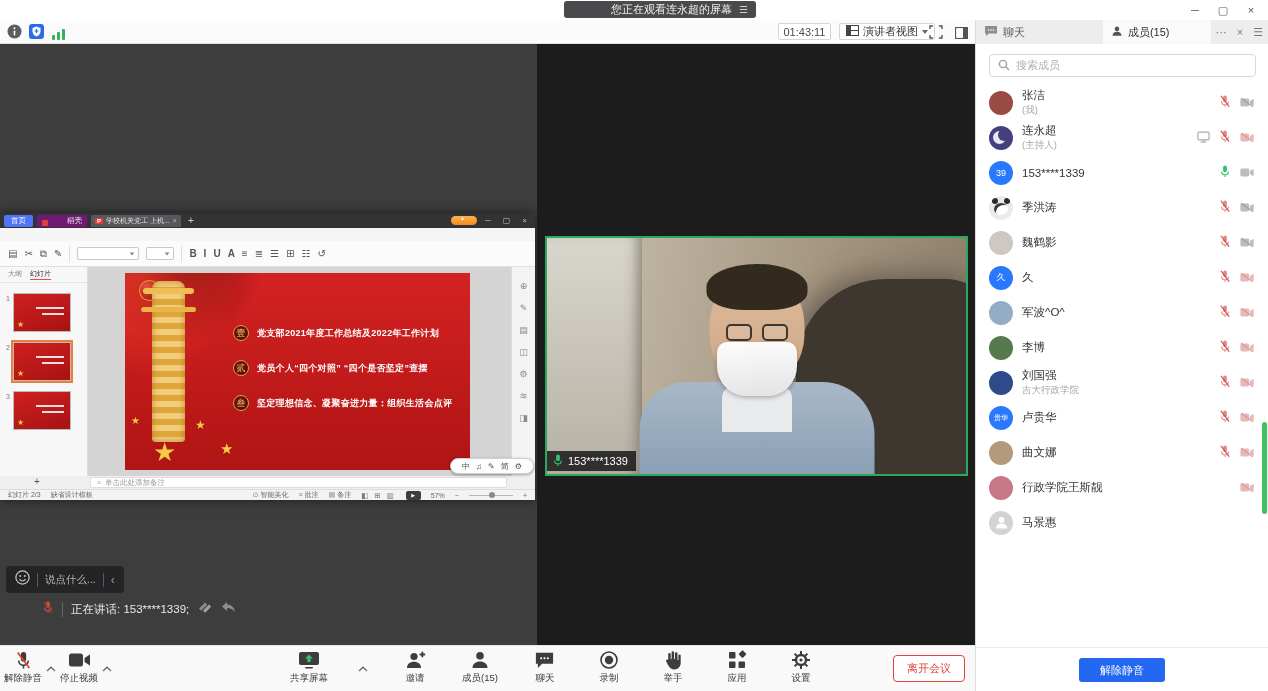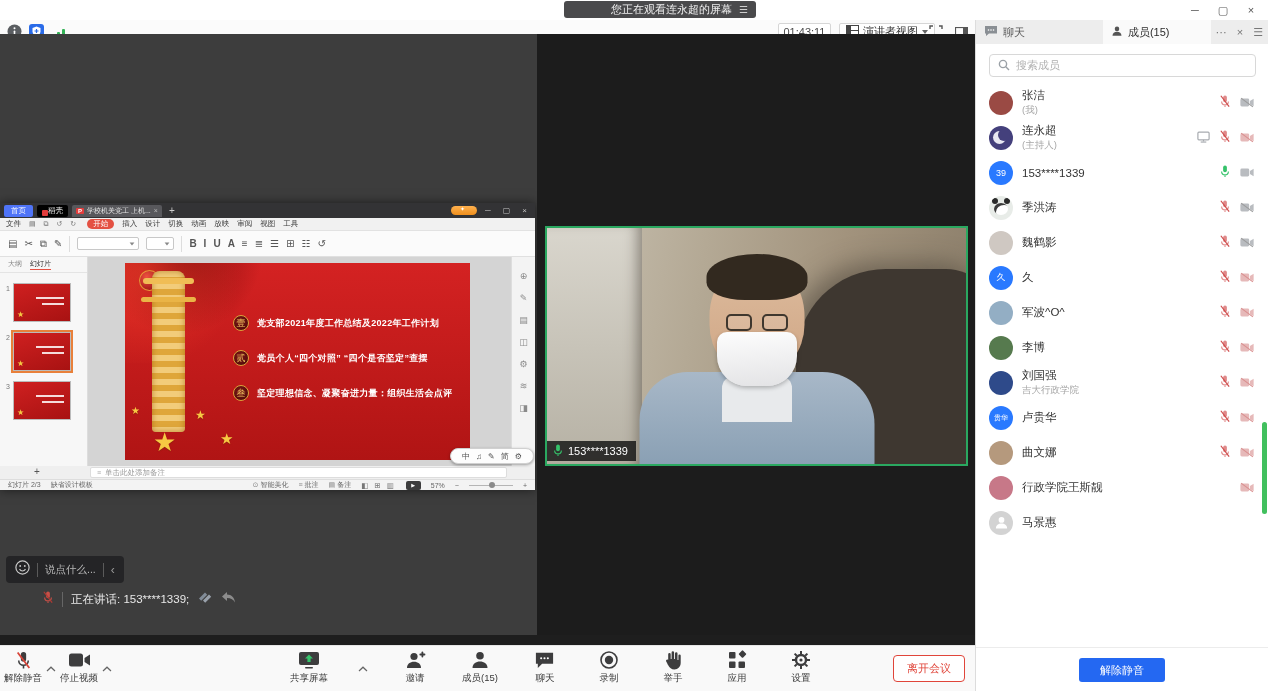--- a/index.html
+++ b/index.html
@@ -23,29 +23,29 @@
   .caret{width:0;height:0;border-left:3.5px solid transparent;border-right:3.5px solid transparent;border-top:4px solid #666;}
   .tb-ico2{position:absolute;top:5px;width:15px;height:14px;cursor:pointer;}
   #ico-fullscreen{left:929px;} #ico-panel{left:955px;}
   .tabstrip{position:absolute;left:975px;top:0;width:293px;height:24px;background:#ededed;border-left:1px solid #dcdcdc;display:flex;align-items:stretch;}
   .ptab{display:flex;align-items:center;gap:5px;font-size:11px;color:#5a5a5a;padding:0 8px;cursor:pointer;}
   .ptab.chat{width:132px;}
   .ptab.active{background:#fafafa;color:#2d2d2d;width:112px;}
   .strip-btn{display:flex;align-items:center;color:#777;font-size:11px;padding:0 5px;cursor:pointer;}
 
   
-  .main{position:absolute;left:0;top:34px;width:975px;height:601px;background:#1e1e1e;}
+  .main{position:absolute;left:0;top:44px;width:975px;height:601px;background:#1e1e1e;}
   .share-region{position:absolute;left:0;top:0;width:537px;height:601px;background:#3d3d3d;}
   .video-region{position:absolute;left:537px;top:0;right:0;height:601px;background:#1c1c1c;}
 
   
   .wps{position:absolute;left:0;top:169px;width:535px;height:287px;background:#f5f5f5;box-shadow:0 0 10px rgba(0,0,0,.55);}
   .wps-title{position:absolute;left:0;top:0;width:100%;height:15px;background:#333335;display:flex;align-items:center;gap:4px;padding:0 4px;}
   .wtab-home{background:#4f74f8;color:#fff;font-size:7.5px;border-radius:2px;padding:1px 7px;cursor:pointer;}
-  .wtab-docer{background:#000000;color:#e8e8e8;font-size:7.5px;border-radius:2px;padding:1px 5px;display:flex;align-items:flex-end;gap:0;cursor:pointer;}
+  .wtab-docer{background:#701a75;color:#e8e8e8;font-size:7.5px;border-radius:2px;padding:1px 5px;display:flex;align-items:flex-end;gap:19px;cursor:pointer;}
   .docer-sq{width:6px;height:6px;background:#e23c3c;border-radius:1px;display:inline-block;}
   .wtab-doc{background:#58585c;color:#e4e4e4;font-size:7px;border-radius:2px 2px 0 0;padding:1px 4px;display:flex;align-items:center;gap:3px;max-width:128px;cursor:pointer;}
   .p-badge{background:#e23c3c;color:#fff;font-style:normal;font-size:6px;font-weight:bold;border-radius:1px;padding:0 2px;}
   .doc-t{white-space:nowrap;overflow:hidden;}
   .doc-x{color:#b8b8b8;font-size:7px;}
   .wtab-plus{color:#cfcfcf;font-size:10px;padding:0 3px;cursor:pointer;}
   .wps-gold{margin-left:auto;width:26px;height:9px;border-radius:5px;background:linear-gradient(180deg,#ffb14e,#ef8f1d);position:relative;cursor:pointer;}
   .wps-gold::before{content:"✦";position:absolute;left:9px;top:-1px;font-size:6px;color:#fff;}
   .wps-ctrl{color:#c2c2c2;font-size:8px;padding:0 4px;cursor:pointer;}
   .wps-menu{position:absolute;left:0;top:15px;width:100%;height:13px;background:#f1f1f1;display:flex;align-items:center;gap:8px;padding:0 6px;border-bottom:1px solid #e2e2e2;}
@@ -243,33 +243,20 @@
             <i class="p-badge">P</i>
             <span class="doc-t">学校机关党工 上机...</span>
             <span class="doc-x">×</span>
           </span>
           <span class="wtab-plus">+</span>
           <span class="wps-gold"></span>
           <span class="wps-ctrl">─</span>
           <span class="wps-ctrl">▢</span>
           <span class="wps-ctrl">×</span>
         </div>
-        <div class="wps-menu" id="wps-menu">
-            <span class="wm">文件</span>
-            <span class="wm-glyphs">▤ ⧉ ↺ ↻</span>
-            <span class="wm active">开始</span>
-            <span class="wm">插入</span>
-            <span class="wm">设计</span>
-            <span class="wm">切换</span>
-            <span class="wm">动画</span>
-            <span class="wm">放映</span>
-            <span class="wm">审阅</span>
-            <span class="wm">视图</span>
-            <span class="wm">工具</span>
-          </div>
         <div class="wps-tools" id="wps-tools">
             <span class="tg">▤</span>
             <span class="tg">✂</span>
             <span class="tg">⧉</span>
             <span class="tg">✎</span>
             <span class="t-sep"></span>
             <span class="t-select" style="width: 62px;">
               <span class="caret"></span>
             </span>
             <span class="t-select" style="width: 28px;">

